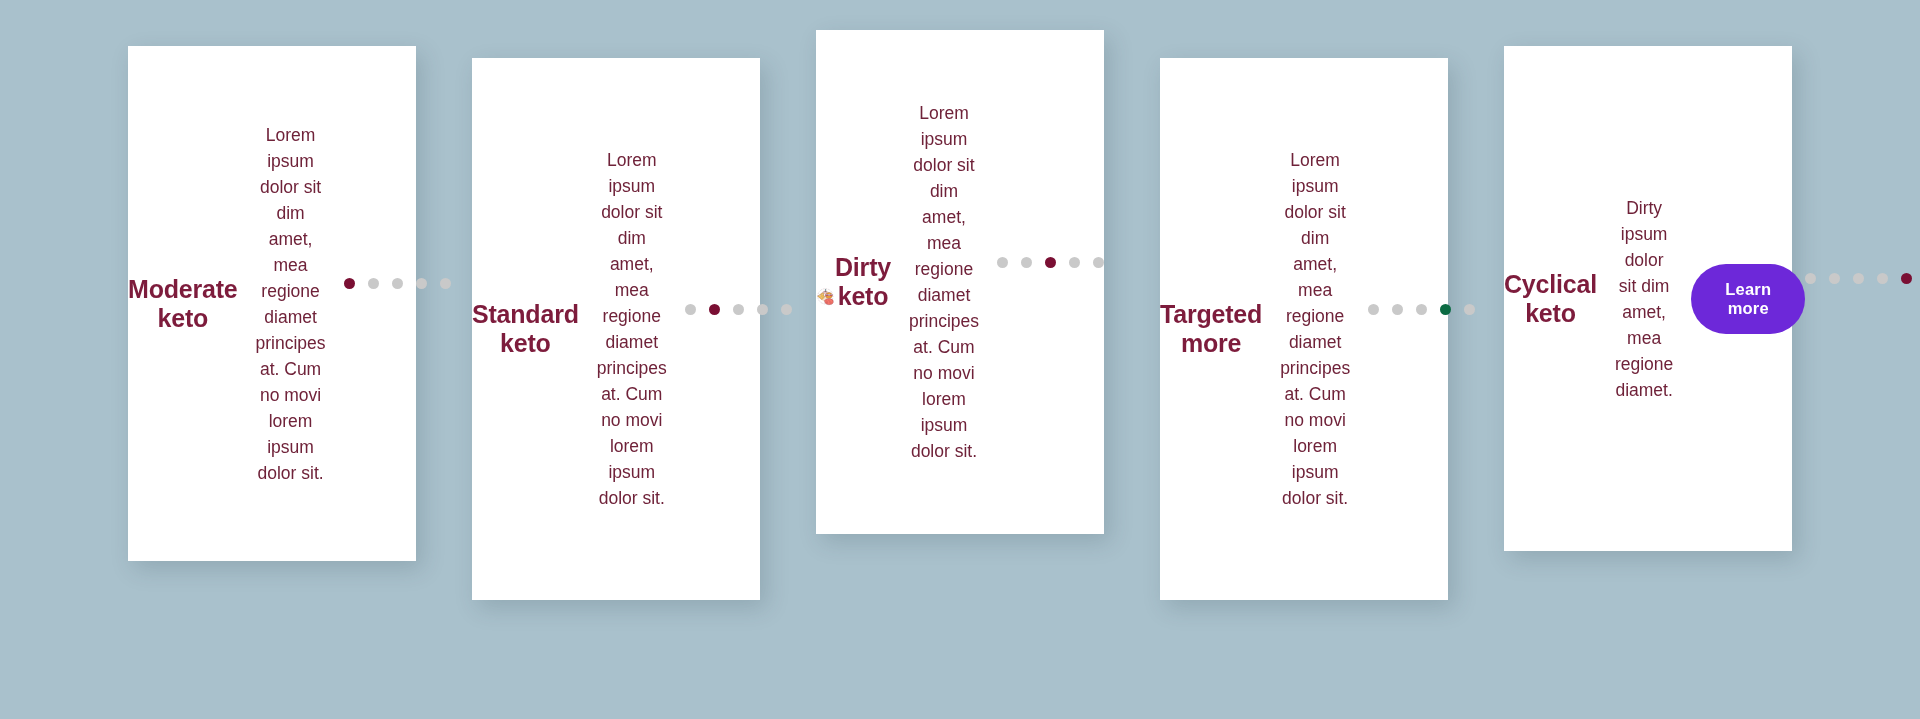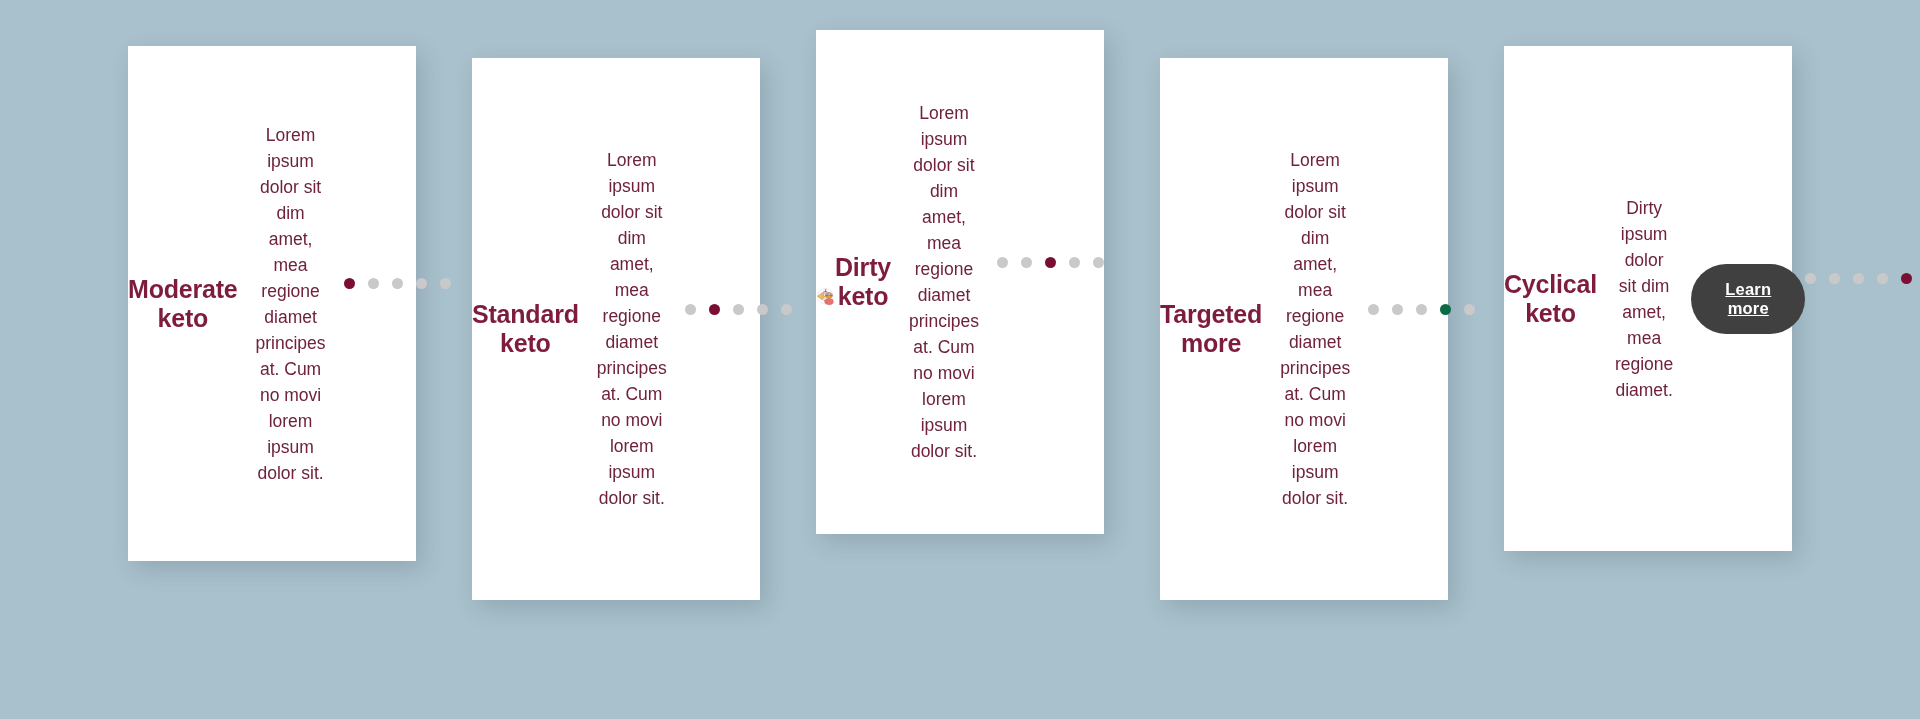--- a/index.html
+++ b/index.html
@@ -51,31 +51,30 @@
   .desc{
     font-size:17.5px;
     line-height:26px;
     color:#6f2239;
     text-align:center;
     margin:0;
     padding:0 18px;
     font-weight:400;
   }
   .btn{
-    background:#404040;
+    background:#6d28d9;
     color:#fff;
     border:none;
     border-radius:40px;
     font-size:16.5px;
     font-weight:bold;
     padding:16px 34px;
     cursor:pointer;
     font-family:"Liberation Sans", sans-serif;
     letter-spacing:.2px;
-    text-decoration:underline;
   }
   .dots{
     display:flex;
     gap:13px;
     align-items:center;
   }
   .dot{
     width:11px;height:11px;border-radius:50%;
     background:#c9c9c9;
   }

